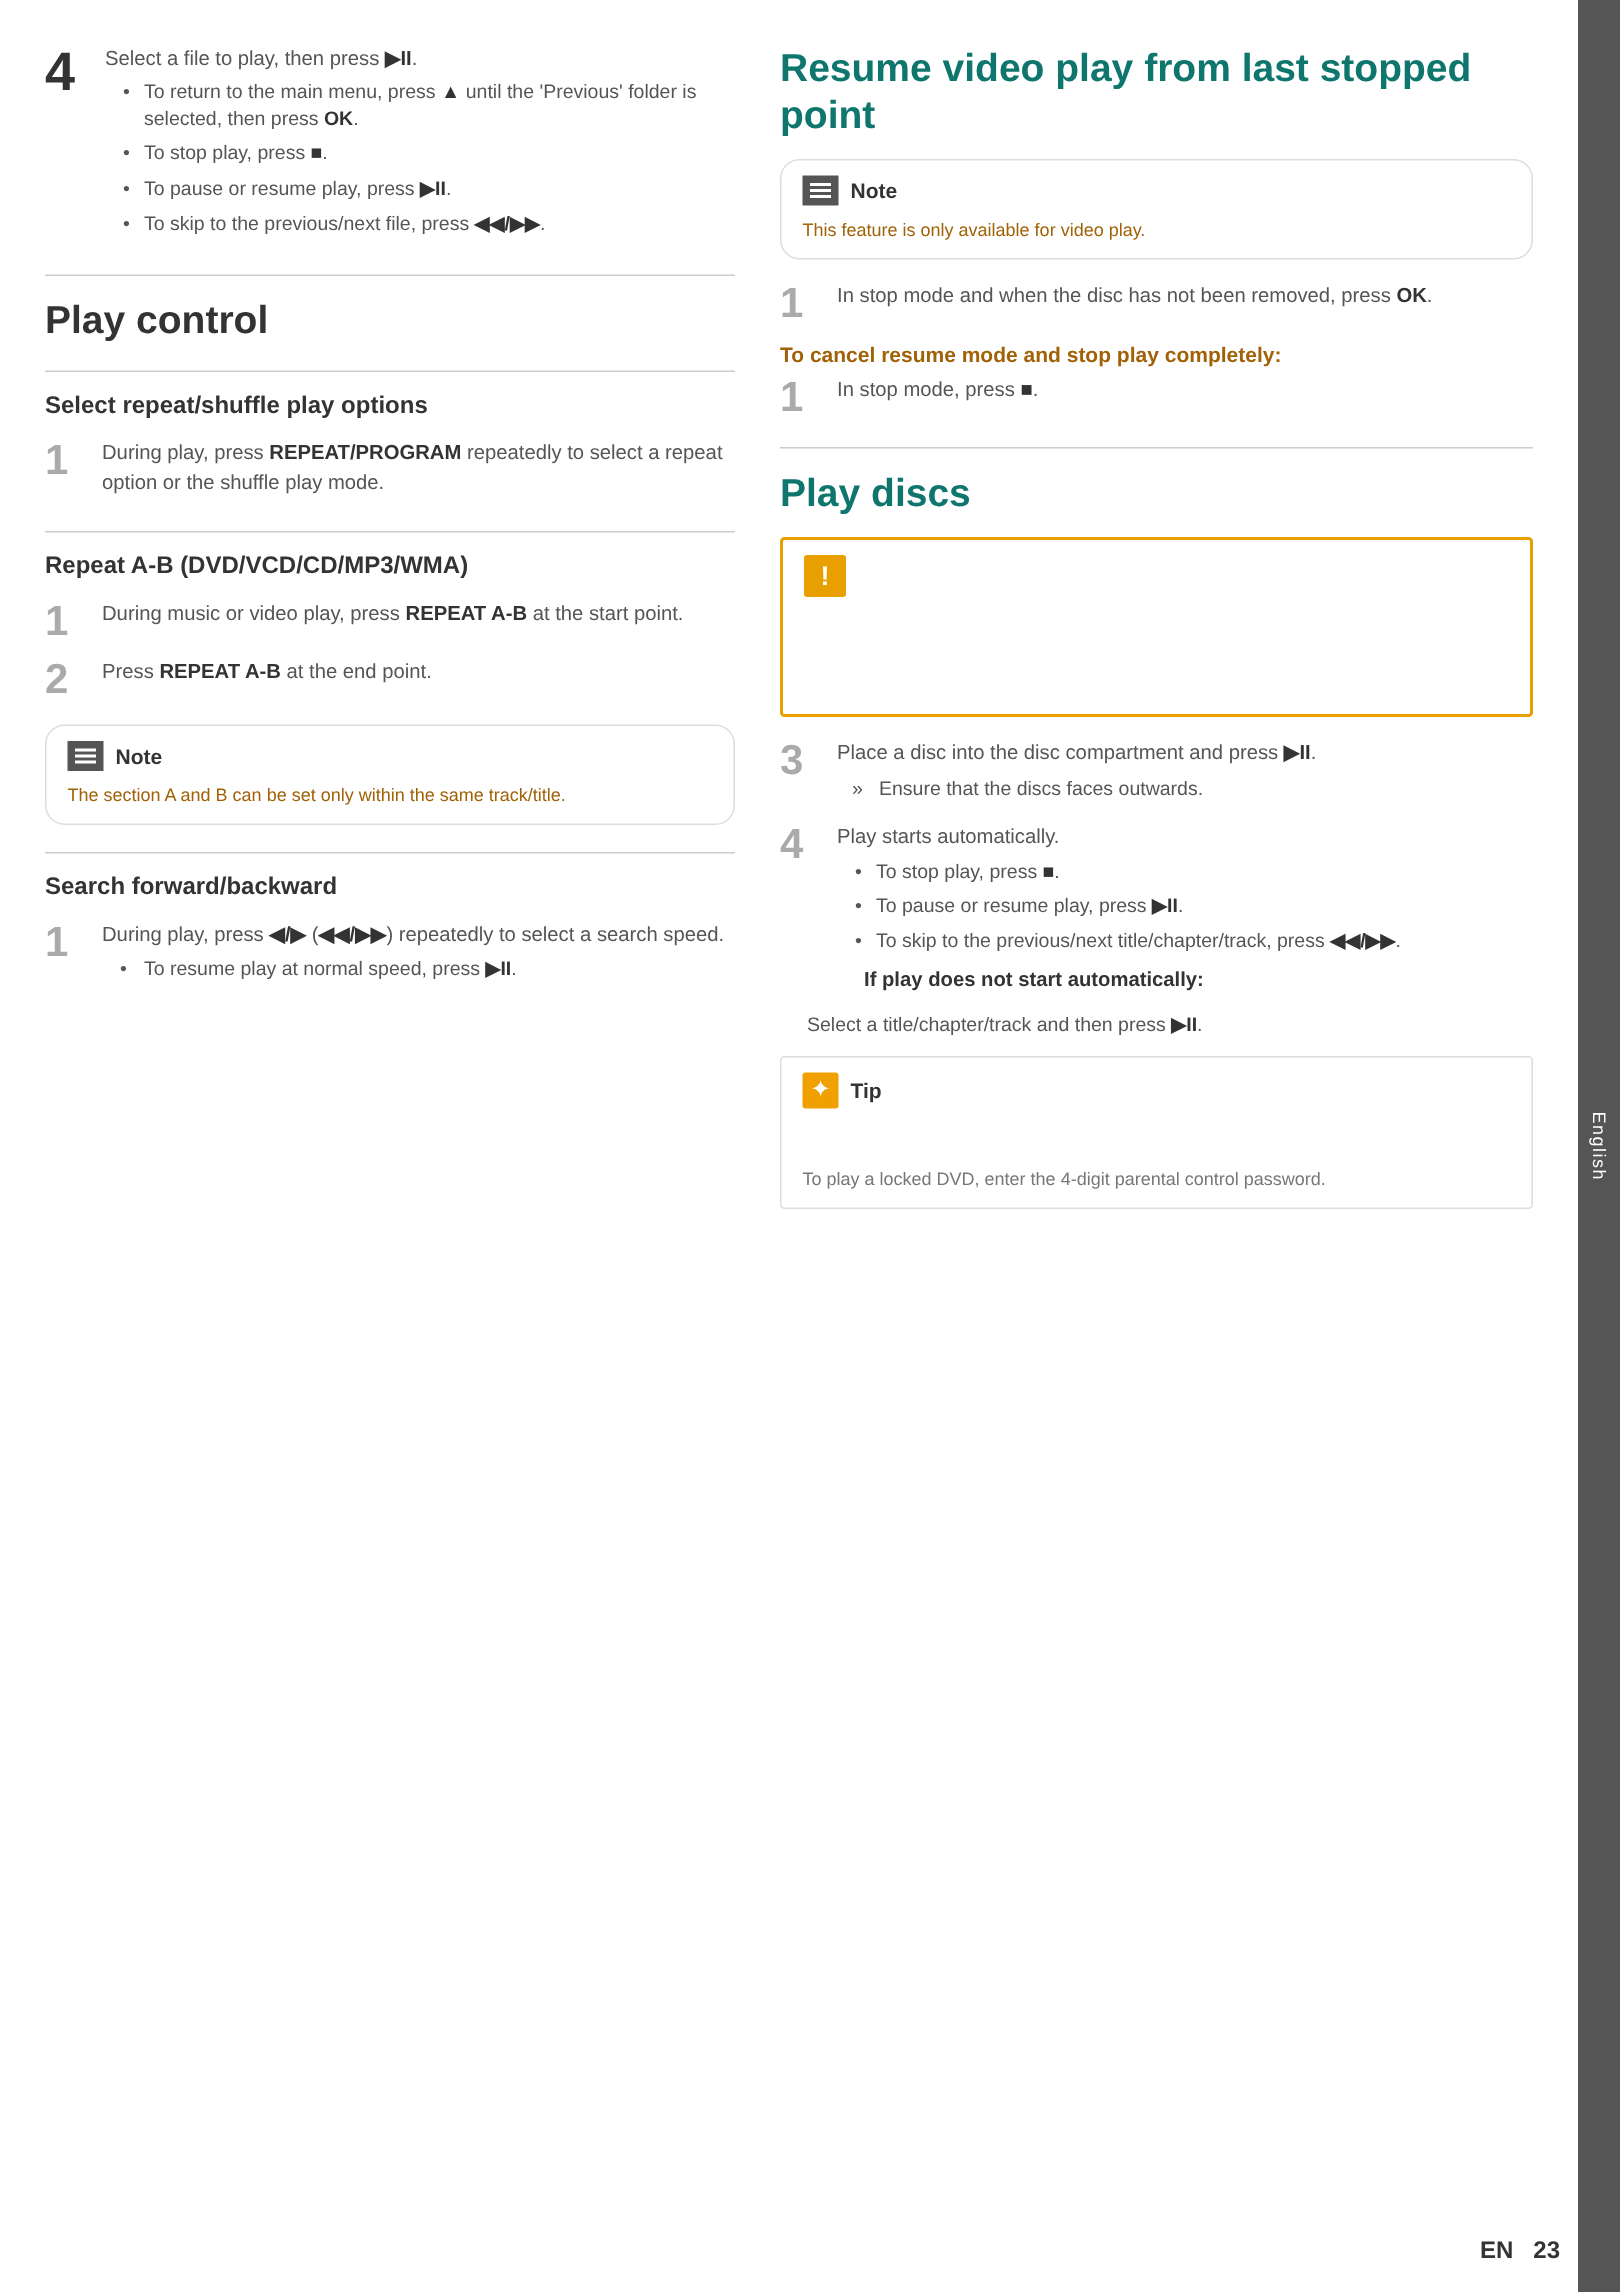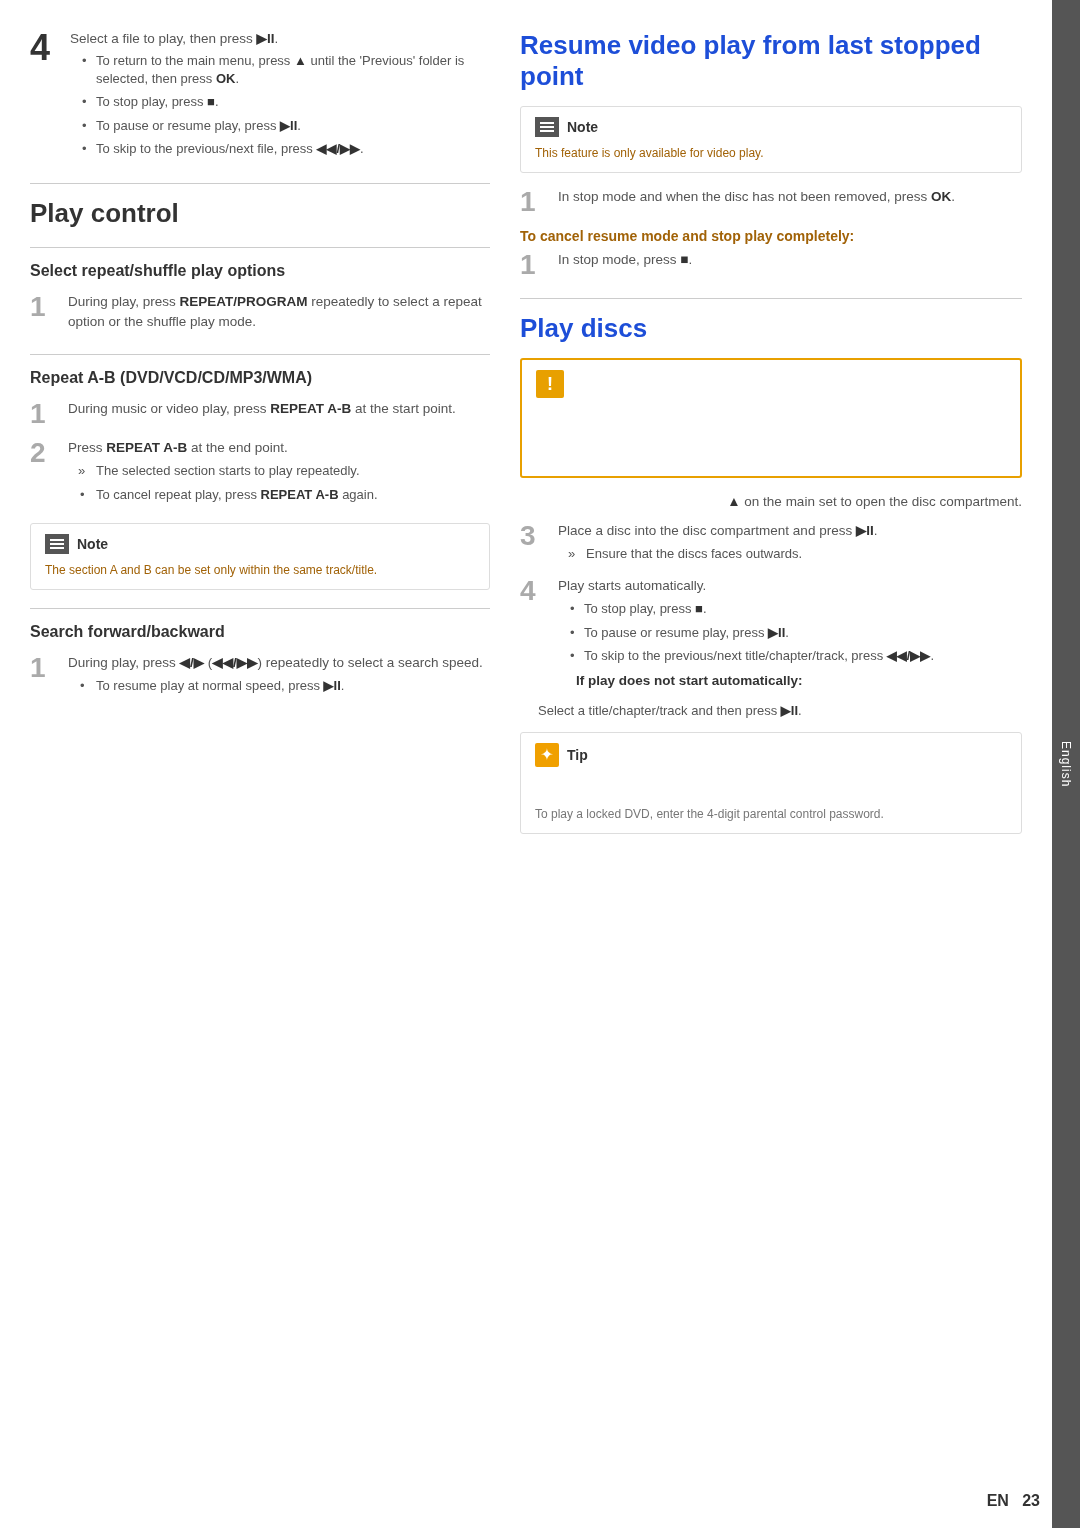--- a/index.html
+++ b/index.html
@@ -182,21 +182,21 @@
     .sub-bullet-list li.dot-bullet::before {
       content: "•";
       position: absolute;
       left: 4px;
       color: #555;
     }
 
     
     .note-box {
       border: 1px solid #ddd;
-      border-radius: 3px;
+      border-radius: 13px;
       padding: 10px 14px;
       margin: 14px 0;
       background: #fff;
     }
 
     .note-header {
       display: flex;
       align-items: center;
       margin-bottom: 8px;
     }
@@ -311,21 +311,21 @@
       color: #fff;
       font-size: 18px;
       font-weight: bold;
       line-height: 1;
     }
 
     
     .right-section-heading {
       font-size: 26px;
       font-weight: bold;
-      color: #1d4ed8;
+      color: #0f766e;
       margin-bottom: 10px;
     }
 
     
     .page-footer {
       position: absolute;
       bottom: 18px;
       right: 40px;
       font-size: 16px;
       color: #666;
@@ -398,24 +398,20 @@
         <div class="step-num">1</div>
         <div class="step-body">
           <p>During music or video play, press <span class="inline-bold">REPEAT A-B</span> at the start point.</p>
         </div>
       </div>
 
       <div class="numbered-step">
         <div class="step-num">2</div>
         <div class="step-body">
           <p>Press <span class="inline-bold">REPEAT A-B</span> at the end point.</p>
-          <ul class="sub-bullet-list">
-            <li class="arrow-bullet">The selected section starts to play repeatedly.</li>
-            <li class="dot-bullet">To cancel repeat play, press <span class="inline-bold">REPEAT A-B</span> again.</li>
-          </ul>
         </div>
       </div>
 
       <div class="note-box">
         <div class="note-header">
           <div class="note-icon">
             <div class="note-icon-lines">
               <div class="note-line"></div>
               <div class="note-line"></div>
               <div class="note-line"></div>
@@ -481,21 +477,20 @@
       <div class="right-section-heading">Play discs</div>
 
       <div class="caution-box">
         <div class="caution-header">
           <div class="caution-icon">
             <span class="caution-icon-text">!</span>
           </div>
         </div>
       </div>
 
-      <p class="para-text" style="text-align:right; margin-bottom:8px;"><span class="inline-bold">▲</span> on the main set to open the disc compartment.</p>
 
       <div class="numbered-step">
         <div class="step-num">3</div>
         <div class="step-body">
           <p>Place a disc into the disc compartment and press <span class="inline-bold">▶II</span>.</p>
           <ul class="sub-bullet-list">
             <li class="arrow-bullet">Ensure that the discs faces outwards.</li>
           </ul>
         </div>
       </div>

